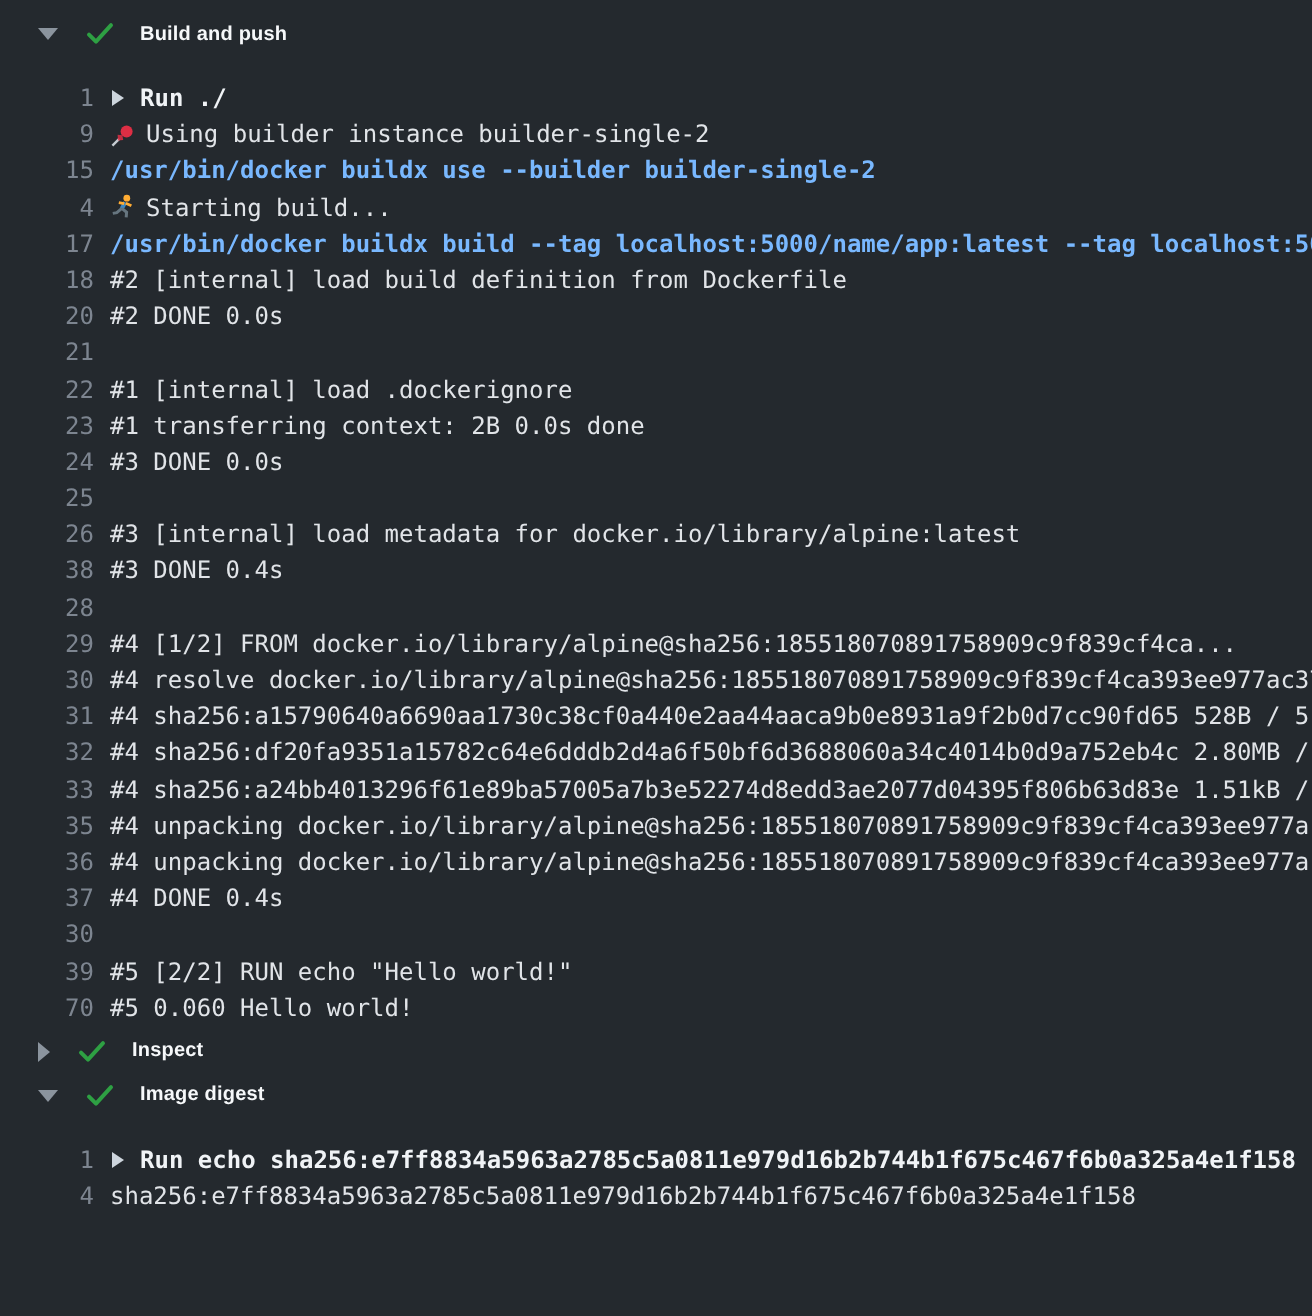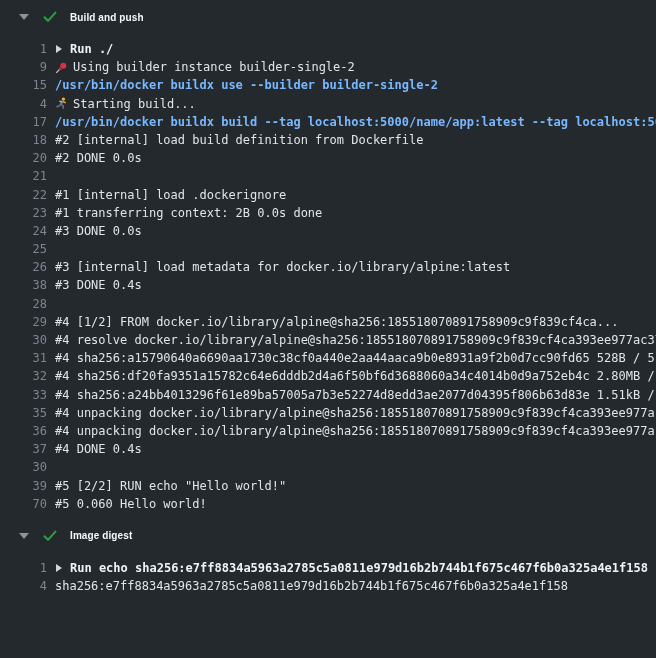--- a/index.html
+++ b/index.html
@@ -16,21 +16,21 @@
   .tri.down{border-left:5px solid transparent;border-right:5px solid transparent;border-top:6px solid #8b949e;}
   .tri.right{border-top:5px solid transparent;border-bottom:5px solid transparent;border-left:6px solid #8b949e;}
   .check{flex:none;margin-right:13px;display:inline-flex;}
   .sec-title{
     color:#f6f8fa;font-family:"Liberation Sans","DejaVu Sans",sans-serif;
     font-size:10px;font-weight:bold;letter-spacing:.1px;
   }
   .lines{overflow:hidden;}
   #sec-build .lines{margin:12px 0 2px 0;}
   #sec-inspect{margin-top:2px;}
-  #sec-digest{margin-top:12px;}
+  #sec-digest{margin-top:0;}
   #sec-digest .lines{margin-top:12px;}
   .line{display:flex;height:18.2px;line-height:18.2px;font-size:12px;white-space:pre;}
   .num{width:47px;flex:none;text-align:right;color:#7d8590;cursor:pointer;}
   .content{padding-left:8px;overflow:hidden;color:#e1e4e8;display:flex;align-items:center;white-space:pre;}
   .t-plain{color:#e1e4e8;}
   .t-info{color:#79b8ff;font-weight:bold;text-align:right;}
   .t-group{color:#f0f3f6;font-weight:bold;}
   .run-tri{
     width:0;height:0;display:inline-block;flex:none;
     border-top:4px solid transparent;border-bottom:4px solid transparent;
@@ -88,20 +88,32 @@
         <div class="line"><span class="num">33</span><span class="content"><span class="t-plain">#4 sha256:a24bb4013296f61e89ba57005a7b3e52274d8edd3ae2077d04395f806b63d83e 1.51kB /</span></span></div>
         <div class="line"><span class="num">35</span><span class="content"><span class="t-plain">#4 unpacking docker.io/library/alpine@sha256:185518070891758909c9f839cf4ca393ee977a</span></span></div>
         <div class="line"><span class="num">36</span><span class="content"><span class="t-plain">#4 unpacking docker.io/library/alpine@sha256:185518070891758909c9f839cf4ca393ee977a</span></span></div>
         <div class="line"><span class="num">37</span><span class="content"><span class="t-plain">#4 DONE 0.4s</span></span></div>
         <div class="line"><span class="num">30</span><span class="content"><span class="t-plain"></span></span></div>
         <div class="line"><span class="num">39</span><span class="content"><span class="t-plain">#5 [2/2] RUN echo "Hello world!"</span></span></div>
         <div class="line"><span class="num">70</span><span class="content"><span class="t-plain">#5 0.060 Hello world!</span></span></div>
       </div>
   </div>
 
+  <div class="sec" id="sec-inspect">
+    <div class="sec-header">
+      <span class="tri right"></span>
+      <span class="check">
+        <svg width="14" height="12" viewBox="0 0 14 12">
+            <path d="M1.5 6.3 L5 9.8 L12.5 1.6" stroke="#2ea043" stroke-width="2" fill="none" stroke-linecap="round" stroke-linejoin="round"></path>
+          </svg>
+      </span>
+      <span class="sec-title">Inspect</span>
+    </div>
+    <div class="lines"></div>
+  </div>
 
   <div class="sec" id="sec-digest">
     <div class="sec-header">
       <span class="tri down"></span>
       <span class="check">
         <svg width="14" height="12" viewBox="0 0 14 12">
             <path d="M1.5 6.3 L5 9.8 L12.5 1.6" stroke="#2ea043" stroke-width="2" fill="none" stroke-linecap="round" stroke-linejoin="round"></path>
           </svg>
       </span>
       <span class="sec-title">Image digest</span>

